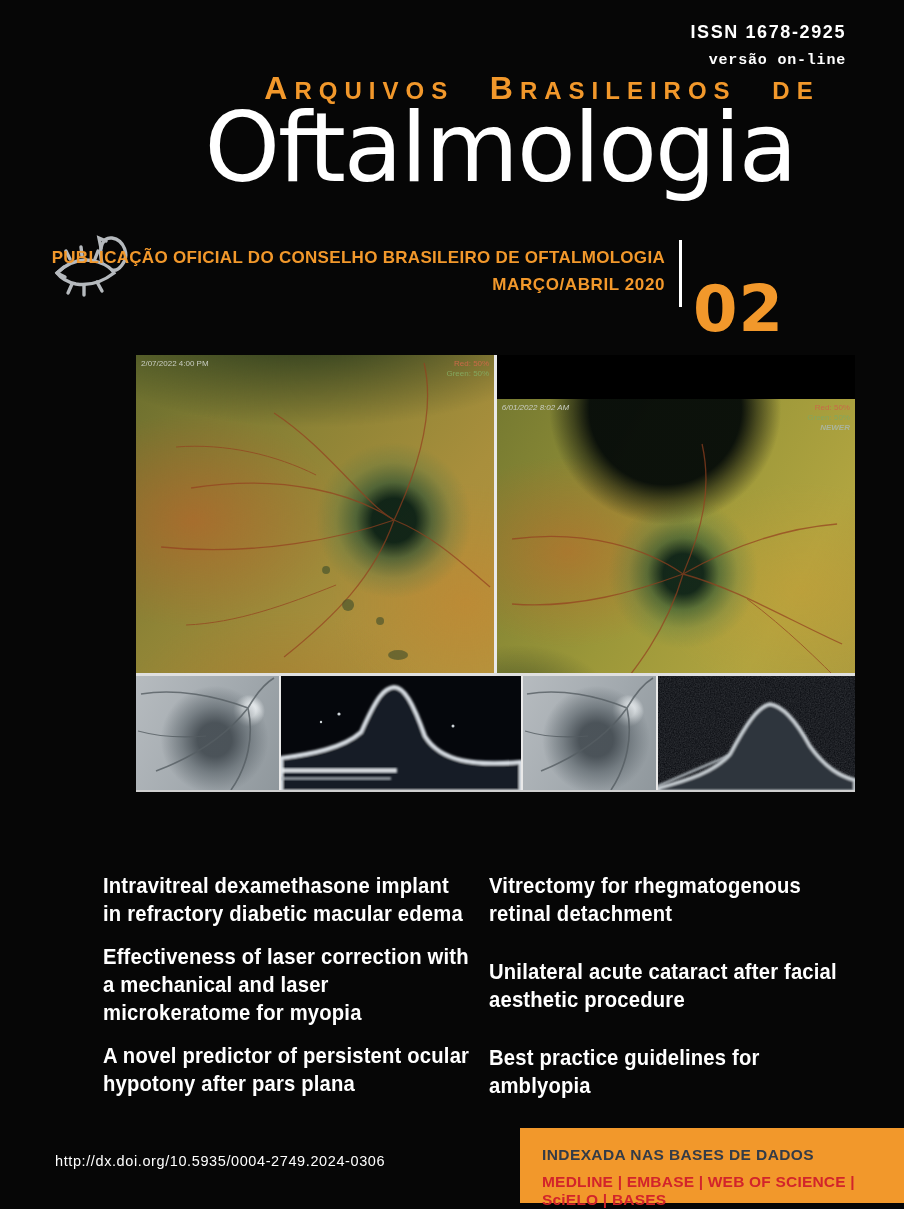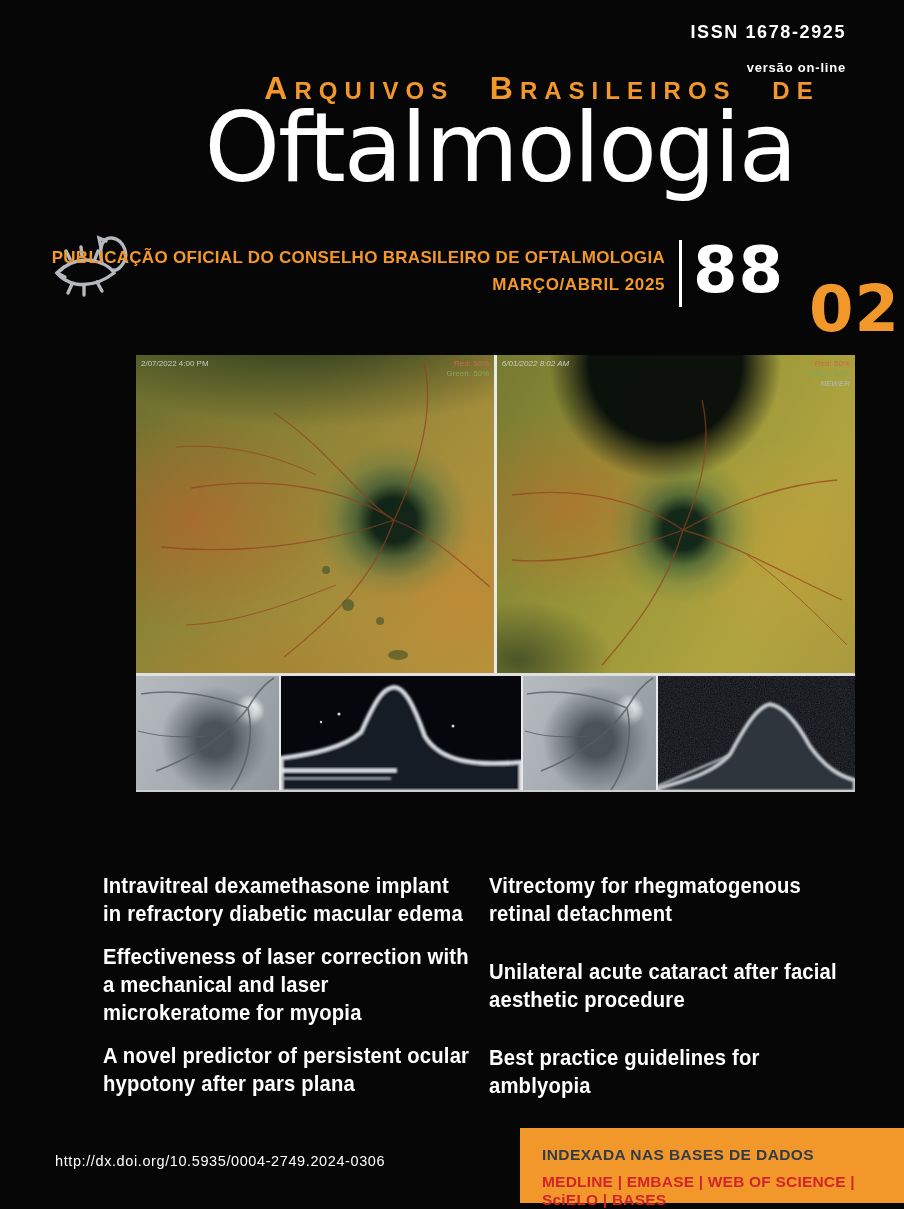--- a/index.html
+++ b/index.html
@@ -3,21 +3,21 @@
 <meta charset="utf-8">
 <style>
   html,body{margin:0;padding:0;background:#060606;}
   .page{
     position:relative;width:904px;height:1209px;background:#060606;
     overflow:hidden;font-family:"Liberation Sans",sans-serif;
   }
   
   .issn-block{position:absolute;top:22px;right:58px;text-align:right;color:#fff;}
   .issn{font-size:18px;font-weight:bold;letter-spacing:1.6px;}
-  .versao{font-size:13px;font-weight:bold;letter-spacing:.8px;margin-top:17px;}
+  .versao{font-size:15px;font-weight:bold;letter-spacing:.8px;margin-top:9px;font-family:Liberation Mono, monospace;}
   
   .series-line{
     position:absolute;top:70px;left:90px;width:904px;text-align:center;
     color:#F2982B;font-weight:bold;font-size:24px;letter-spacing:7px;word-spacing:22px;
   }
   .series-line .lead{font-size:32px;letter-spacing:7px;}
   .journal-title{
     position:absolute;top:98px;left:48px;width:904px;text-align:center;
     color:#fff;font-family:"DejaVu Sans",sans-serif;font-weight:normal;
     font-size:96px;line-height:1.05;letter-spacing:-2px;
@@ -53,20 +53,21 @@
       linear-gradient(130deg,#6a6e2e 0%,#8f8436 40%,#a98f3c 70%,#b2953e 100%);
   }
   .fundus-right{
     background:
       radial-gradient(circle at 47% 3%, rgba(6,12,9,.96) 0 76px, rgba(6,12,9,.55) 92px, transparent 116px),
       radial-gradient(circle at 52% 55%, rgba(12,34,24,.95) 0 20px, rgba(30,78,52,.55) 36px, rgba(70,115,70,.25) 55px, transparent 75px),
       radial-gradient(ellipse 50% 40% at 20% 48%, rgba(196,100,40,.5), transparent 75%),
       radial-gradient(ellipse 55% 45% at 85% 60%, rgba(205,155,52,.4), transparent 75%),
       radial-gradient(ellipse 35% 25% at 6% 96%, rgba(25,45,28,.6), transparent 75%),
       linear-gradient(120deg,#767a31 0%,#9b9739 45%,#b0a440 75%,#ab9a3e 100%);
+    margin-top: 44px;
   }
   .vessels{position:absolute;left:0;top:0;width:100%;height:100%;}
   .stamp{position:absolute;font-size:8px;line-height:10px;color:#c9cdc2;}
   .stamp-tl{left:5px;top:4px;}
   .stamp-tr{right:5px;top:4px;text-align:right;}
   .stamp-red{color:#c96a48;}
   .stamp-green{color:#84a75e;}
   .stamp-newer{color:#aab49c;font-style:italic;font-weight:bold;}
   .stamp-italic{font-style:italic;}
   .row-bottom{position:absolute;top:321px;left:0;width:719px;height:116px;display:flex;}
@@ -114,26 +115,25 @@
     <path d="M7 44 Q 26 26 48 33 Q 60 37 64 44 Q 46 58 26 55 Q 13 52 7 44 Z"></path>
     <path d="M7 44 L14 38 M7 44 L15 48"></path>
     <path d="M20 30 L16 22 M32 27 L31 18 M45 30 L48 22"></path>
     <path d="M22 55 L18 64 M34 56 L34 66 M47 53 L52 62"></path>
     <path d="M52 34 C 48 18 53 8 62 9 C 74 11 80 26 72 36 C 69 40 65 42 62 41"></path>
     <path d="M56 12 L49 9 L51 19"></path>
   </svg>
 
   <div class="pub-block">
     <div>PUBLICAÇÃO OFICIAL DO CONSELHO BRASILEIRO DE OFTALMOLOGIA</div>
-    <div class="pub-line2">MARÇO/ABRIL 2025</div>
+    <div class="pub-line2">MARÇO/ABRIL 2020</div>
   </div>
 
   <div class="vol-divider"></div>
   <div class="vol-block">
-    <span class="vol-number">88</span>
     <span class="issue-number">02</span>
   </div>
 
   <div class="montage">
     <div class="row-top">
 
       <div class="fundus fundus-left">
         <svg class="vessels" viewBox="0 0 358 318" fill="none" stroke="#94401f" stroke-width="1.3" opacity=".7">
           <path d="M258 165 C 220 140 150 118 55 133"></path>
           <path d="M258 165 C 210 182 120 202 25 192"></path>

